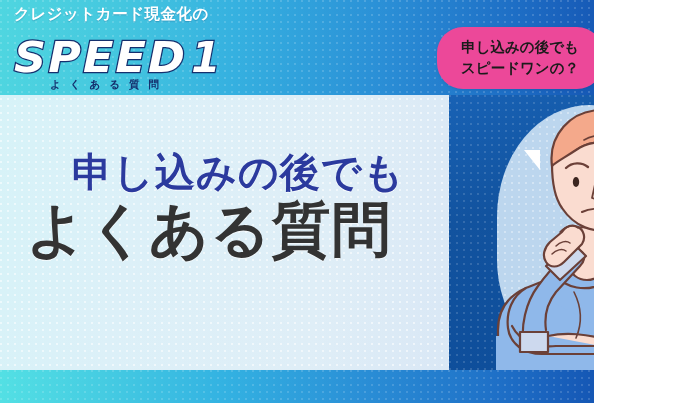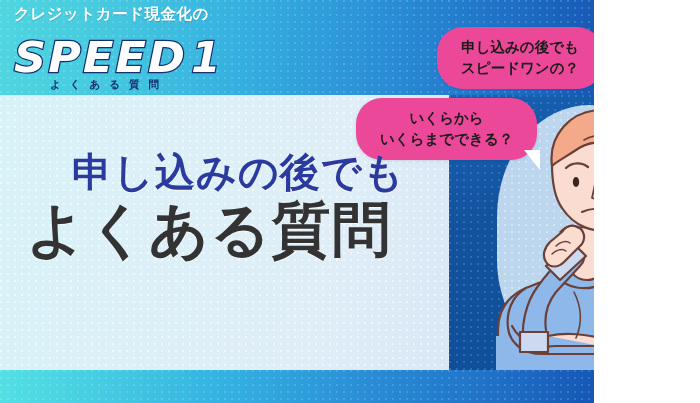--- a/index.html
+++ b/index.html
@@ -224,24 +224,20 @@
       <div class="logo-ruby">よくある質問</div>
     </div>
   </div>
 
   <div class="bubble bubble-1">
     <span class="line">申し込みの後でも</span>
     <span class="line">スピードワンの？</span>
   </div>
   <div class="tail tail-1"></div>
 
-  <div class="bubble bubble-2">
-    <span class="line">いくらから</span>
-    <span class="line">いくらまでできる？</span>
-  </div>
   <div class="tail tail-2"></div>
 
   <div class="headline">
     <div class="l1">申し込みの後でも</div>
     <div class="l2">よくある質問</div>
   </div>
 
   <div class="footer-bar"></div>
   <div class="footer-bar-dots"></div>
 

